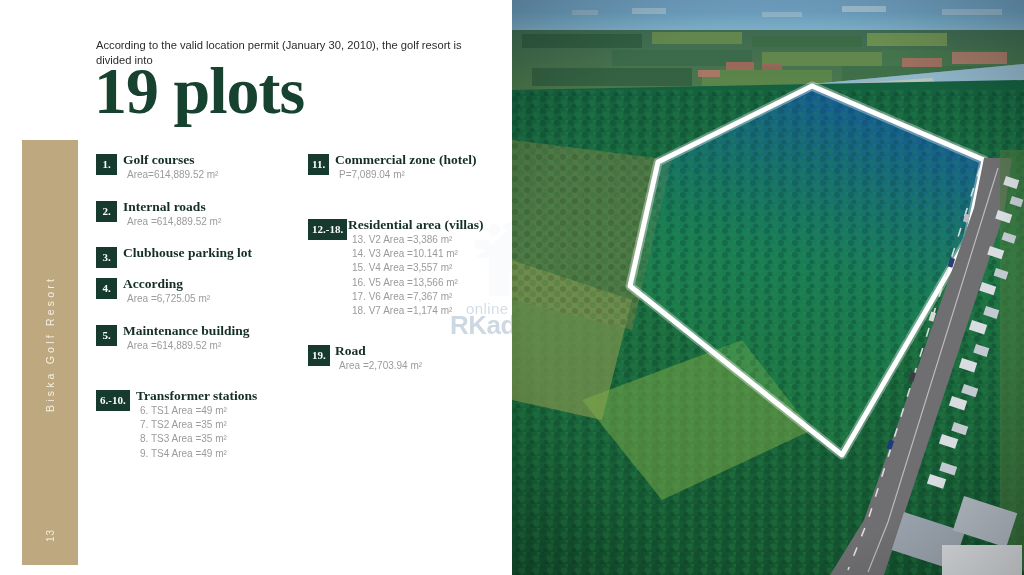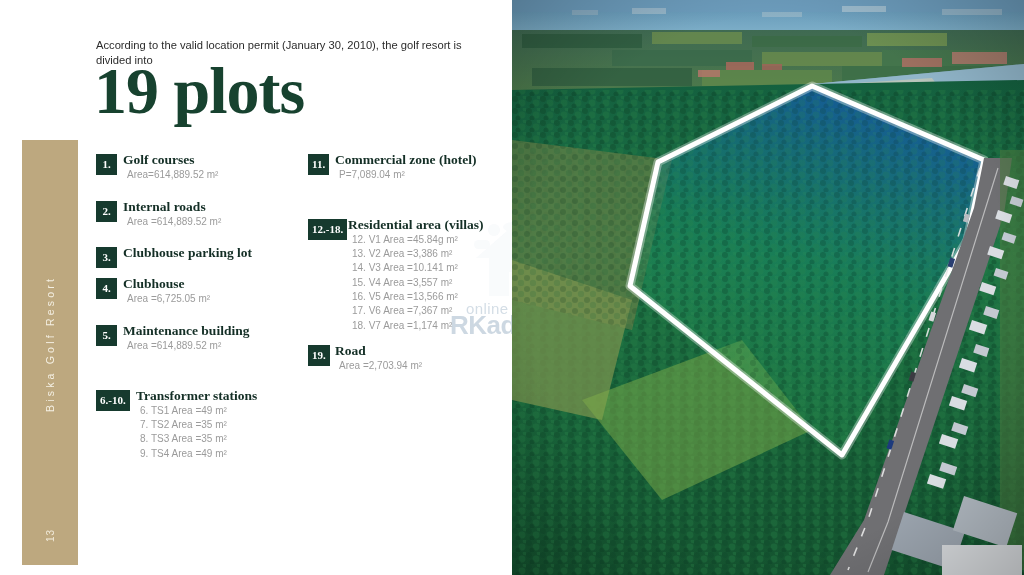--- a/index.html
+++ b/index.html
@@ -71,21 +71,21 @@
   .item .sub{
     font-size:10px;color:#9b9b9b;line-height:1.45;
     padding-left:4px;
   }
   .sublist{list-style:none;margin:1px 0 0 0;padding:0;}
   .sublist li{
     font-size:10px;color:#9b9b9b;line-height:1.43;
     padding-left:4px;white-space:nowrap;
   }
 
-  .gap-lg{margin-bottom:10px;}
+  .gap-lg{margin-bottom:24px;}
   .gap-xl{margin-bottom:34px;}
 
   
   .watermark{
     position:absolute;left:452px;top:218px;width:150px;height:130px;
     pointer-events:none;opacity:.5;
   }
   .wm-house{position:absolute;left:22px;top:0;width:86px;height:80px;opacity:.55;}
   .wm-online{
     position:absolute;left:14px;top:82px;
@@ -138,21 +138,21 @@
     <div class="item indent-1">
       <span class="badge">3.</span>
       <div class="body">
         <div class="title">Clubhouse parking lot</div>
       </div>
     </div>
 
     <div class="item indent-1">
       <span class="badge">4.</span>
       <div class="body">
-        <div class="title">Clubhouse</div>
+        <div class="title">According</div>
         <div class="sub">Area =6,725.05 m²</div>
       </div>
     </div>
 
     <div class="item indent-1 gap-xl">
       <span class="badge">5.</span>
       <div class="body">
         <div class="title">Maintenance building</div>
         <div class="sub">Area =614,889.52 m²</div>
       </div>
@@ -181,21 +181,20 @@
         <div class="title">Commercial zone (hotel)</div>
         <div class="sub">P=7,089.04 m²</div>
       </div>
     </div>
 
     <div class="item indent-2 gap-lg">
       <span class="badge">12.-18.</span>
       <div class="body">
         <div class="title">Residential area (villas)</div>
         <ul class="sublist">
-          <li>12. V1 Area =45.84g m²</li>
           <li>13. V2 Area =3,386 m²</li>
           <li>14. V3 Area =10.141 m²</li>
           <li>15. V4 Area =3,557 m²</li>
           <li>16. V5 Area =13,566 m²</li>
           <li>17. V6 Area =7,367 m²</li>
           <li>18. V7 Area =1,174 m²</li>
         </ul>
       </div>
     </div>
 

